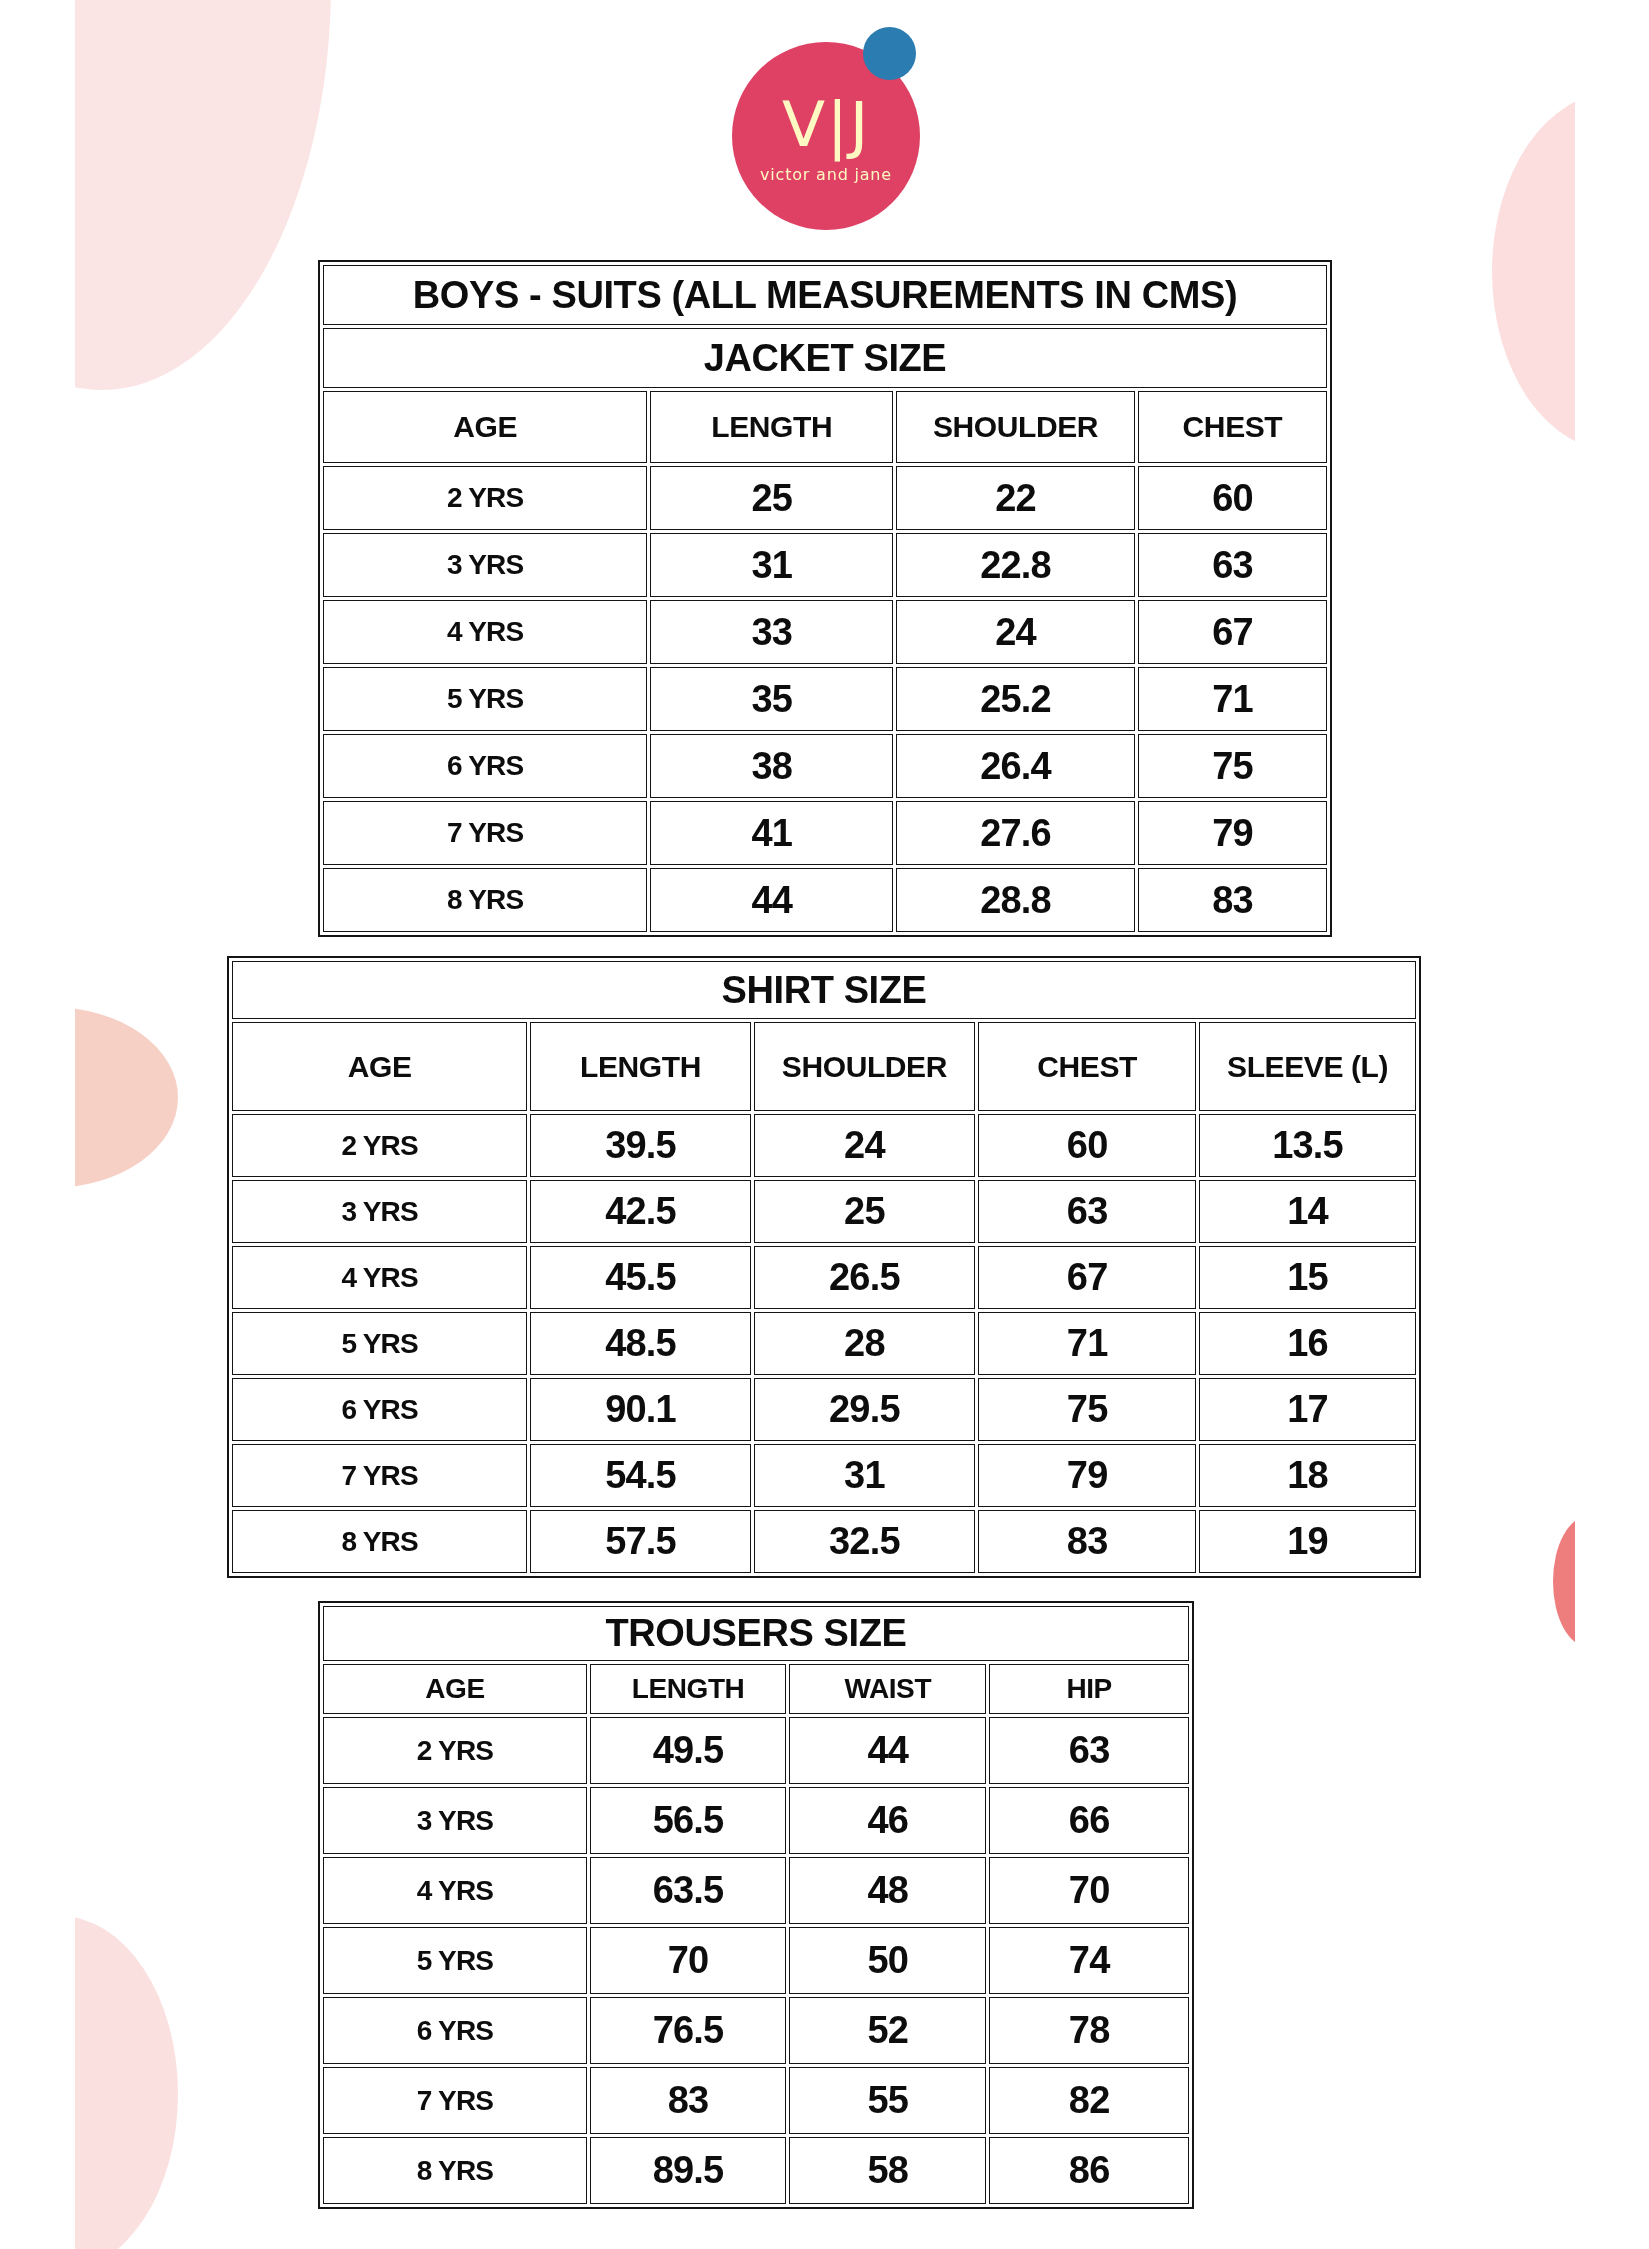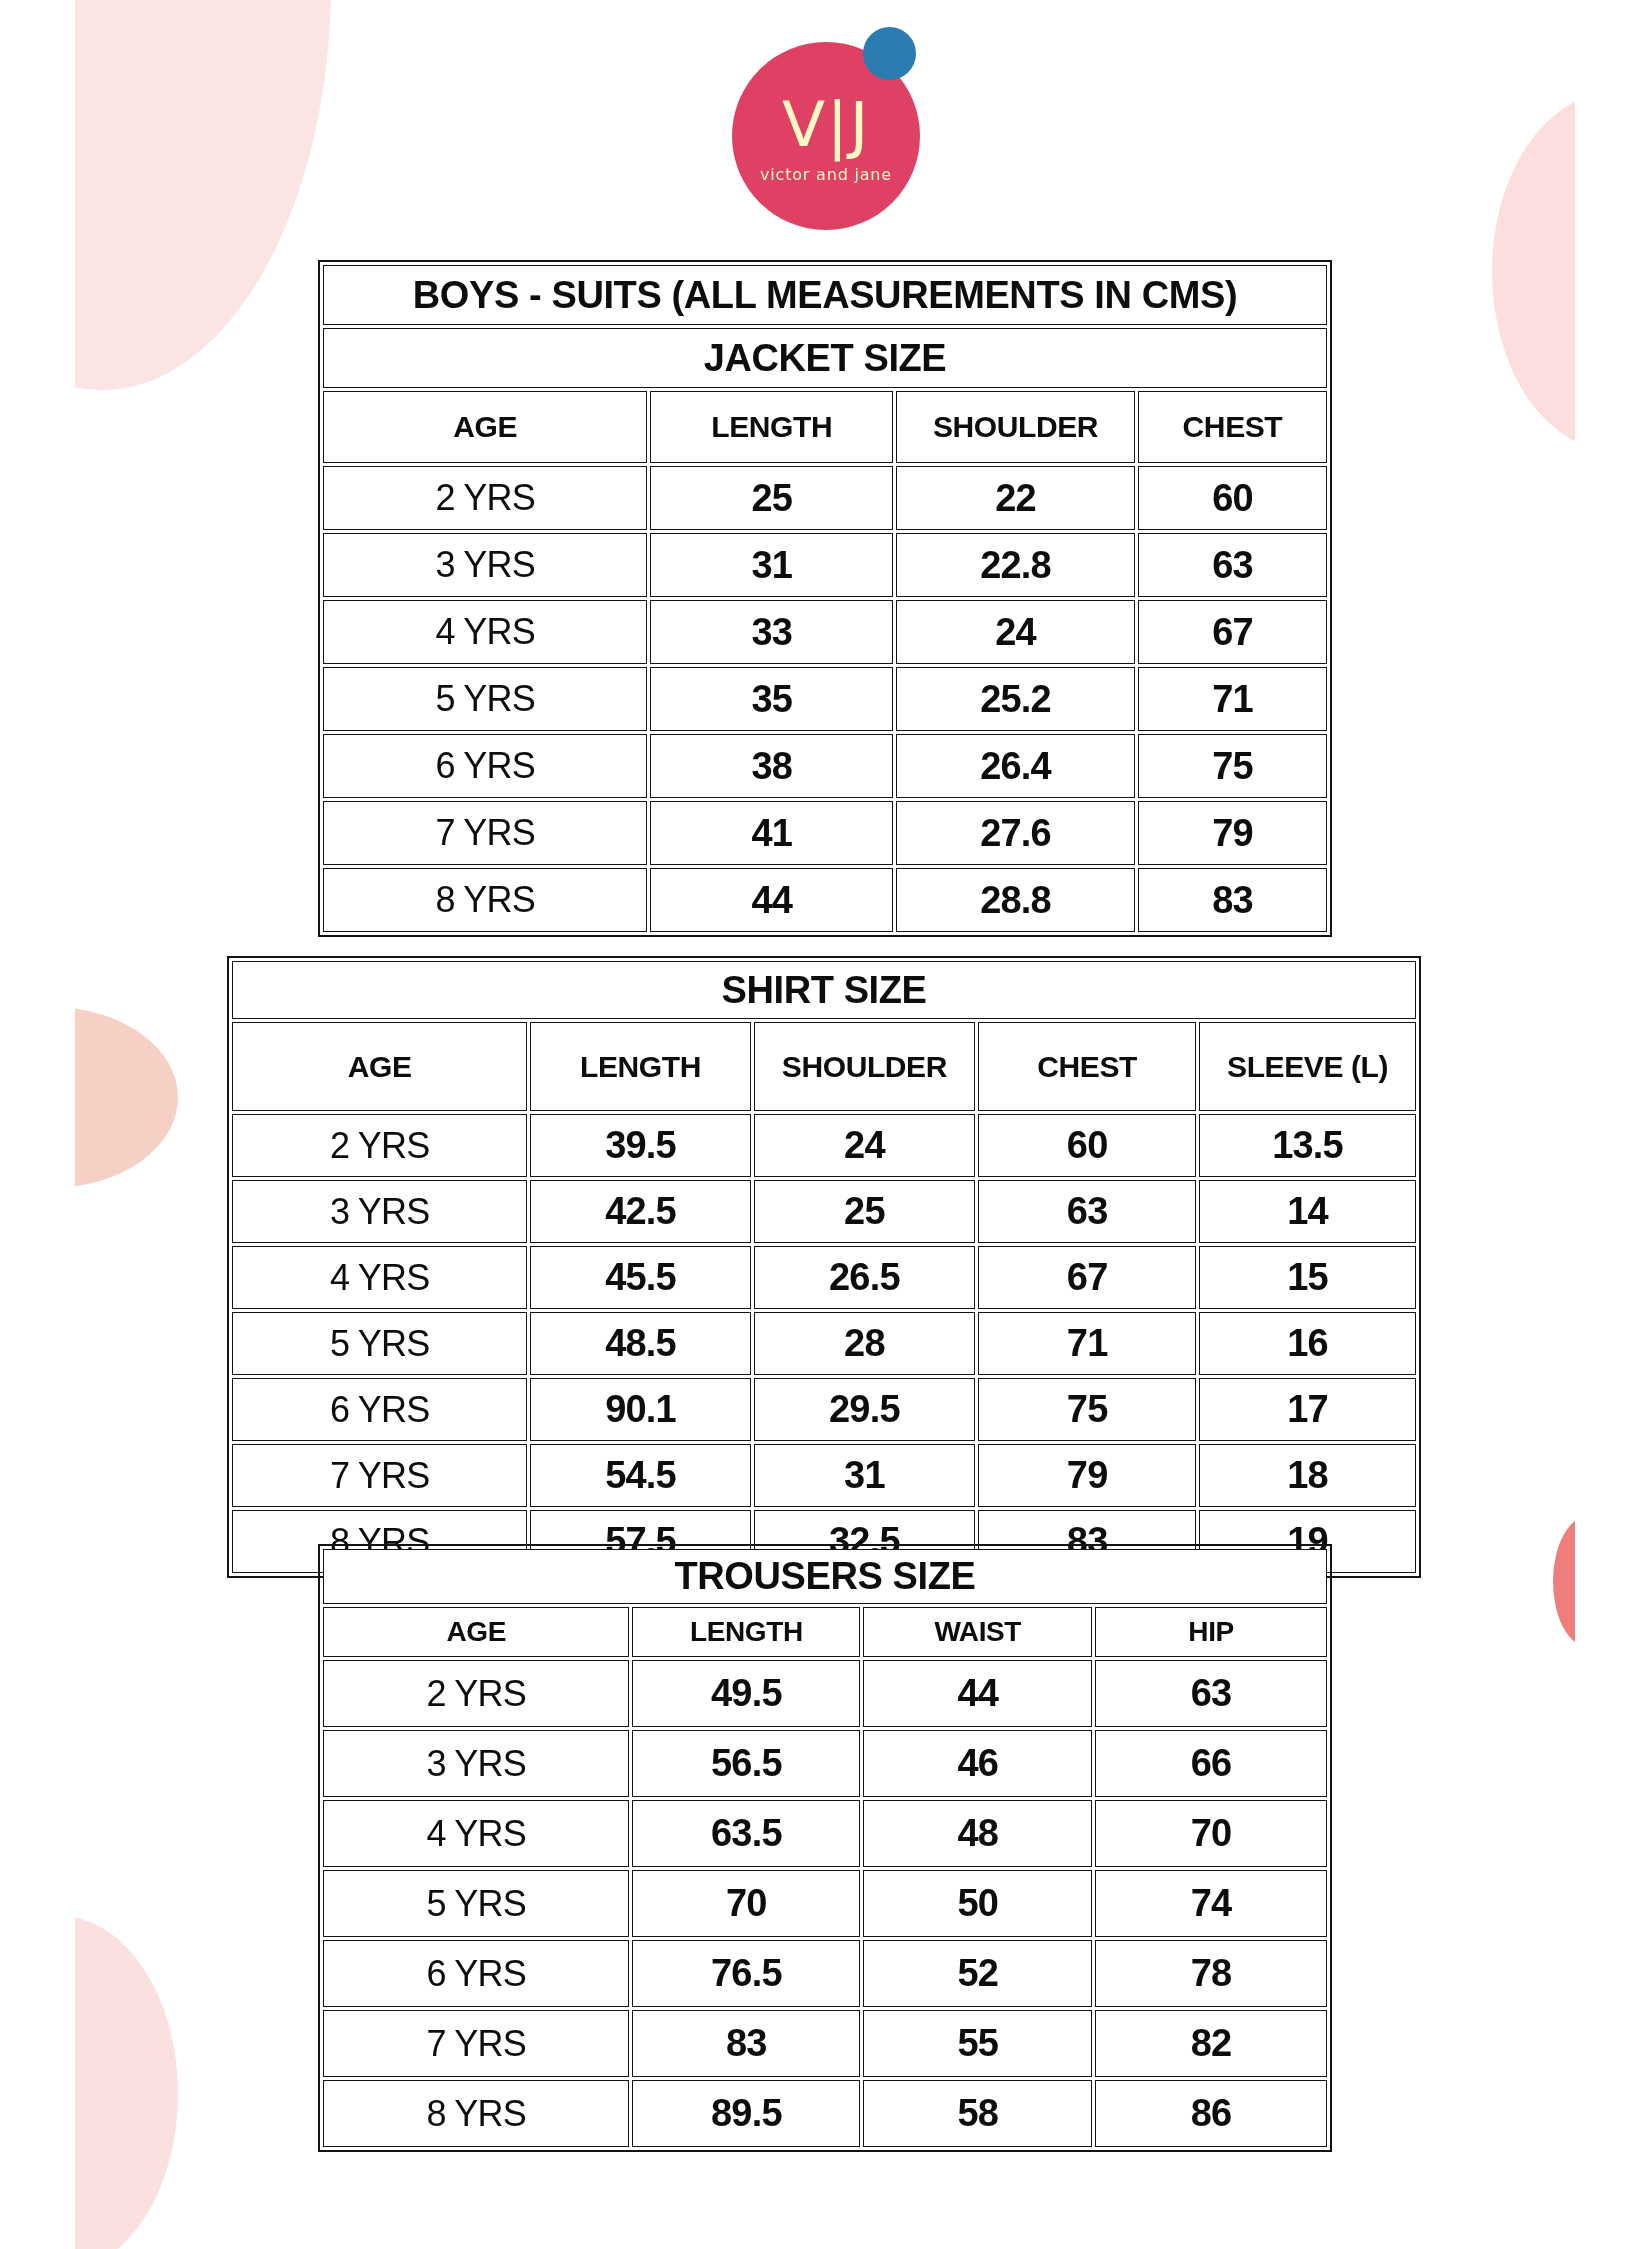--- a/index.html
+++ b/index.html
@@ -45,34 +45,34 @@
     border-collapse:separate;border-spacing:3.4px;border:2.5px solid #141414;
     table-layout:fixed;width:100%;background:transparent;
   }
   table.tbl td{
     border:1.7px solid #141414;text-align:center;vertical-align:middle;
     color:#0d0d0d;background:#ffffff;overflow:hidden;white-space:nowrap;
   }
   td.hdr{background:#d6d6d6;font-weight:700;}
   td.row-title{font-size:38px;letter-spacing:-0.4px;}
   td.col-hdr{font-size:30px;letter-spacing:-0.4px;}
-  td.age{font-size:36px;font-weight:400;letter-spacing:-0.8px;}
+  td.age{font-size:28px;font-weight:700;letter-spacing:-0.8px;}
   td.num{font-size:38px;font-weight:700;letter-spacing:-0.8px;}
 
   .tbl-jacket{left:318px;top:260px;width:1014px;}
   .tbl-jacket td.row-title{height:56px;}
   .tbl-jacket td.col-hdr{height:68px;}
   .tbl-jacket tbody td{height:60px;text-align:center;}
 
   .tbl-shirt{left:227px;top:956px;width:1194px;}
   .tbl-shirt td.row-title{height:54px;}
   .tbl-shirt td.col-hdr{height:85px;}
   .tbl-shirt tbody td{height:59px;}
 
-  .tbl-trousers{left:318px;top:1544px;width:1014px;}
+  .tbl-trousers{left:318px;top:1601px;width:876px;}
   .tbl-trousers td.row-title{height:51px;}
   .tbl-trousers td.col-hdr{height:46px;font-size:28px;}
   .tbl-trousers tbody td{height:63px;}
 </style>
 </head>
 <body>
 
 <div class="art-canvas">
   <div class="blob blob-top-left"></div>
   <div class="blob blob-right-upper"></div>

